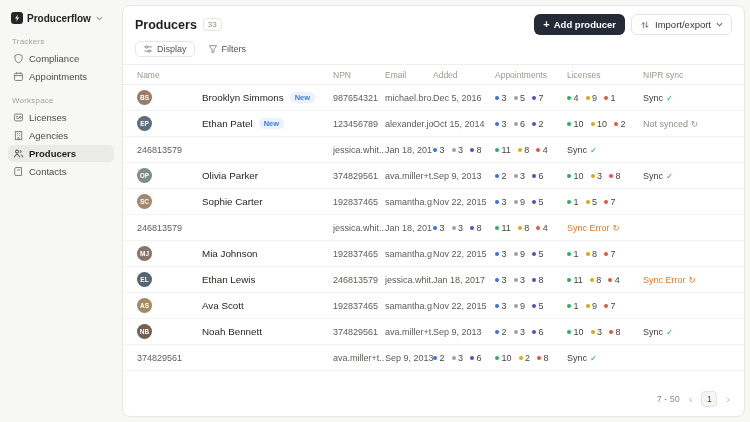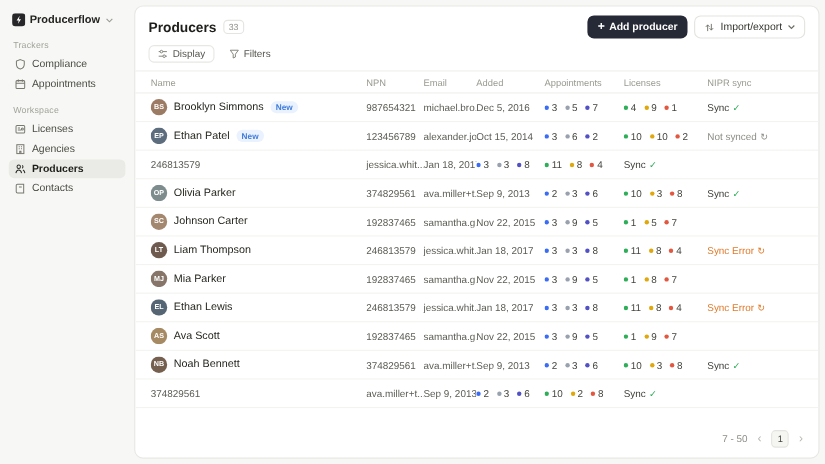--- a/index.html
+++ b/index.html
@@ -39,21 +39,21 @@
 
   
   .thead, .trow { display:grid; grid-template-columns:196px 52px 48px 62px 72px 76px 1fr; align-items:center; padding:0 12px 0 14px; }
   .thead { height:20px; border-bottom:1px solid #efefeb; }
   .th { font-size:8.5px; color:#9a9a91; }
   .rows { flex:1; overflow:hidden; }
   .trow { height:26px; border-bottom:1px solid #f3f3ef; font-size:9px; color:#5c5c55; cursor:pointer; }
   .cell { overflow:hidden; white-space:nowrap; }
   .name-cell { display:flex; align-items:center; gap:6px; }
   .avatar { width:15px; height:15px; border-radius:50%; color:#fff; font-size:6.5px; font-weight:700; display:flex; align-items:center; justify-content:center; flex:none; }
-  .pname { color:#26261f; font-weight:500; font-size:9.8px; }
+  .pname { color:#26261f; font-weight:500; font-size:9.8px;margin-left:44px; }
   .new-badge { background:#e9f2fe; color:#3f7bdc; font-size:7.5px; font-weight:600; padding:1px 5px; border-radius:7px; }
   .dot-stat { display:inline-flex; align-items:center; gap:2.5px; margin-right:7px; font-size:9px; color:#45453f; }
   .dot { width:4px; height:4px; border-radius:50%; display:inline-block; }
   .sync { display:inline-flex; gap:3px; align-items:center; font-size:9px; color:#3d3d37; }
   .sync.pending { color:#8e8e87; }
   .sync.error { color:#e07a2a; }
   .sync-check { color:#2fae5a; font-size:8.5px; }
   .sync-refresh { font-size:8.5px; }
 
   
@@ -245,45 +245,41 @@
           <div class="cell">374829561</div>
           <div class="cell">ava.miller+t...</div>
           <div class="cell">Sep 9, 2013</div>
           <div class="cell"><span class="dot-stat"><span class="dot" style="background:#3b6cf5"></span>2</span><span class="dot-stat"><span class="dot" style="background:#98a1ad"></span>3</span><span class="dot-stat"><span class="dot" style="background:#5150c4"></span>6</span></div>
           <div class="cell"><span class="dot-stat"><span class="dot" style="background:#2fae5a"></span>10</span><span class="dot-stat"><span class="dot" style="background:#e0a80c"></span>3</span><span class="dot-stat"><span class="dot" style="background:#e2573f"></span>8</span></div>
           <div class="cell"><span class="sync ok">Sync <span class="sync-check">✓</span></span></div>
         </div>
         <div class="trow">
           <div class="cell name-cell">
             <span class="avatar" style="background:#a3876f">SC</span>
-            <span class="pname">Johnson Carter</span>
+            <span class="pname">Sophie Carter</span>
           </div>
           <div class="cell">192837465</div>
           <div class="cell">samantha.g...</div>
           <div class="cell">Nov 22, 2015</div>
           <div class="cell"><span class="dot-stat"><span class="dot" style="background:#3b6cf5"></span>3</span><span class="dot-stat"><span class="dot" style="background:#98a1ad"></span>9</span><span class="dot-stat"><span class="dot" style="background:#5150c4"></span>5</span></div>
           <div class="cell"><span class="dot-stat"><span class="dot" style="background:#2fae5a"></span>1</span><span class="dot-stat"><span class="dot" style="background:#e0a80c"></span>5</span><span class="dot-stat"><span class="dot" style="background:#e2573f"></span>7</span></div>
           <div class="cell"></div>
         </div>
         <div class="trow">
-          <div class="cell name-cell">
-            <span class="avatar" style="background:#6e5a4e">LT</span>
-            <span class="pname">Liam Thompson</span>
-          </div>
           <div class="cell">246813579</div>
           <div class="cell">jessica.whit...</div>
           <div class="cell">Jan 18, 2017</div>
           <div class="cell"><span class="dot-stat"><span class="dot" style="background:#3b6cf5"></span>3</span><span class="dot-stat"><span class="dot" style="background:#98a1ad"></span>3</span><span class="dot-stat"><span class="dot" style="background:#5150c4"></span>8</span></div>
           <div class="cell"><span class="dot-stat"><span class="dot" style="background:#2fae5a"></span>11</span><span class="dot-stat"><span class="dot" style="background:#e0a80c"></span>8</span><span class="dot-stat"><span class="dot" style="background:#e2573f"></span>4</span></div>
           <div class="cell"><span class="sync error">Sync Error <span class="sync-refresh">↻</span></span></div>
         </div>
         <div class="trow">
           <div class="cell name-cell">
             <span class="avatar" style="background:#87756a">MJ</span>
-            <span class="pname">Mia Parker</span>
+            <span class="pname">Mia Johnson</span>
           </div>
           <div class="cell">192837465</div>
           <div class="cell">samantha.g...</div>
           <div class="cell">Nov 22, 2015</div>
           <div class="cell"><span class="dot-stat"><span class="dot" style="background:#3b6cf5"></span>3</span><span class="dot-stat"><span class="dot" style="background:#98a1ad"></span>9</span><span class="dot-stat"><span class="dot" style="background:#5150c4"></span>5</span></div>
           <div class="cell"><span class="dot-stat"><span class="dot" style="background:#2fae5a"></span>1</span><span class="dot-stat"><span class="dot" style="background:#e0a80c"></span>8</span><span class="dot-stat"><span class="dot" style="background:#e2573f"></span>7</span></div>
           <div class="cell"></div>
         </div>
         <div class="trow">
           <div class="cell name-cell">

